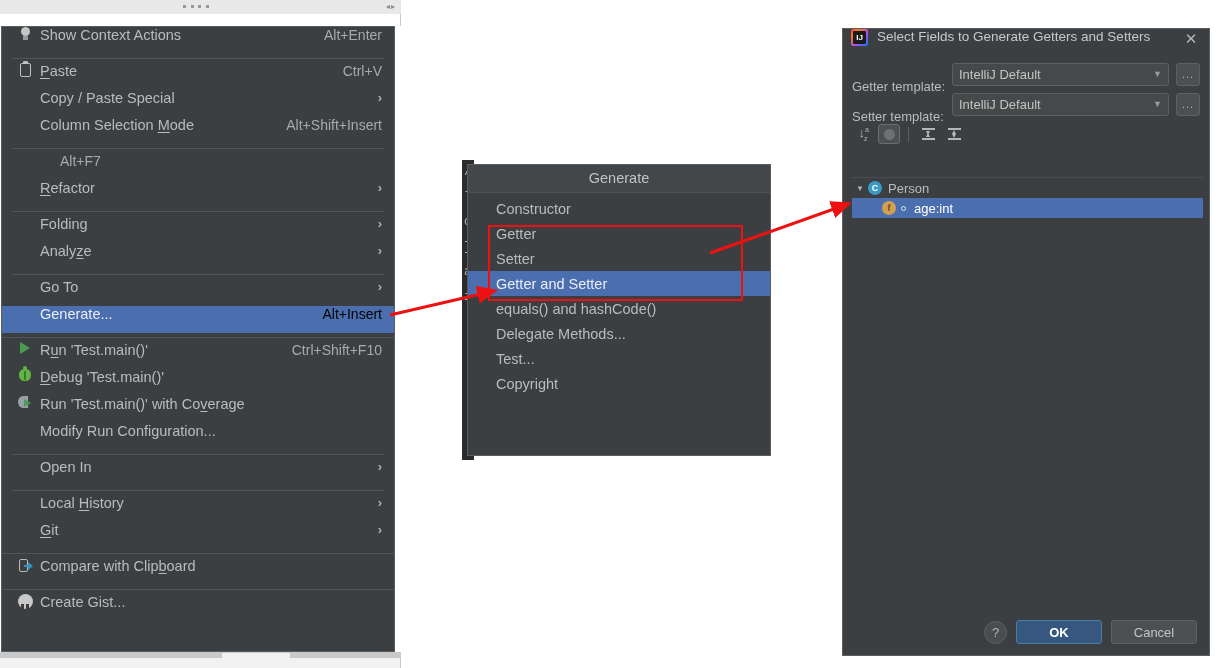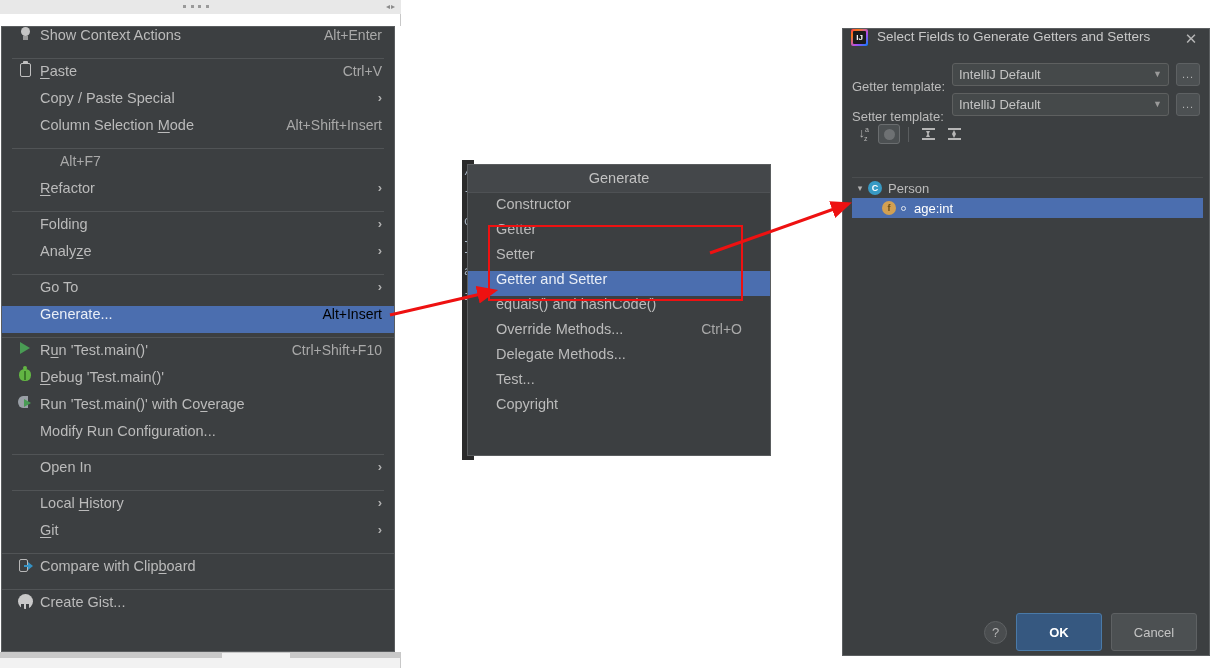--- a/index.html
+++ b/index.html
@@ -102,21 +102,21 @@
   
   #generate-popup{
     position:absolute;left:467px;top:164px;width:304px;height:292px;
     background:#3c3f41;border:1px solid #5a5d5f;box-sizing:border-box;
     color:#bbbbbb;font-size:14.5px;
   }
   #generate-title{
     height:27px;line-height:27px;text-align:center;background:#44474a;
     color:#c2c2c2;font-size:14.5px;border-bottom:1px solid #4e5154;
   }
-  .gi{height:25px;display:flex;padding:0 28px 0 28px;
+  .gi{height:25px;display:flex;align-items:center;padding:0 1px 0 28px;
     box-sizing:border-box;white-space:nowrap;}
   .gi .glbl{flex:1;}
   .gi .gacc{color:#a9a9a9;font-size:14px;}
   .gi.sel{background:#4b6eaf;color:#e9eef6;}
   #gen-list{padding-top:3px;}
   #red-box{
     position:absolute;left:20px;top:60px;width:255px;height:76px;
     border:2.5px solid #ee1111;box-sizing:border-box;pointer-events:none;
   }
 
@@ -192,21 +192,21 @@
   #dlg-buttons{
     position:absolute;left:0;right:0;bottom:0;height:46px;display:flex;
     align-items:center;justify-content:flex-end;padding-right:12px;gap:9px;
   }
   .help-btn{
     width:23px;height:23px;border-radius:50%;background:#4a4d4f;border:1px solid #5e6163;
     color:#b6b6b6;font-size:13px;display:flex;align-items:center;justify-content:center;
     box-sizing:border-box;
   }
   .btn{
-    height:38px;min-width:86px;border-radius:3px;display:flex;align-items:center;
+    height:24px;min-width:86px;border-radius:3px;display:flex;align-items:center;
     justify-content:center;font-size:13px;box-sizing:border-box;
   }
   .btn.primary{background:#365880;border:1px solid #4a7aa8;color:#ffffff;font-weight:700;}
   .btn.normal{background:#4c5052;border:1px solid #5e6163;color:#c4c4c4;}
 
   
   #arrows{position:absolute;left:0;top:0;width:1231px;height:668px;pointer-events:none;}
 </style>
 </head>
 <body>
@@ -368,24 +368,20 @@
       <div class="gi">
         <span class="glbl">Setter</span>
       </div>
       <div class="gi sel">
         <span class="glbl">Getter and Setter</span>
       </div>
       <div class="gi">
         <span class="glbl">equals() and hashCode()</span>
       </div>
       <div class="gi">
-        <span class="glbl">Override Methods...</span>
-        <span class="gacc">Ctrl+O</span>
-      </div>
-      <div class="gi">
         <span class="glbl">Delegate Methods...</span>
       </div>
       <div class="gi">
         <span class="glbl">Test...</span>
       </div>
       <div class="gi">
         <span class="glbl">Copyright</span>
       </div>
     </div>
   <div id="red-box" style="border-color: rgb(238, 17, 17);"></div>

